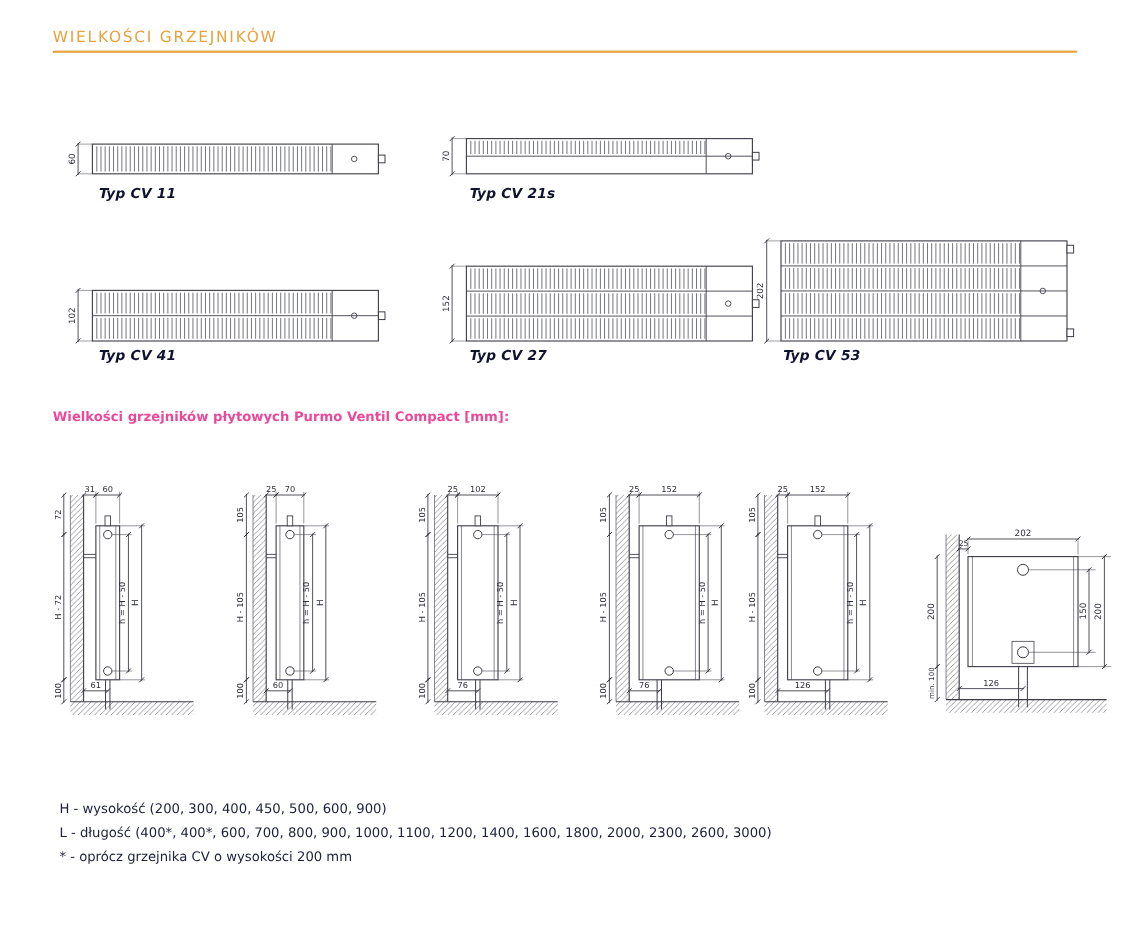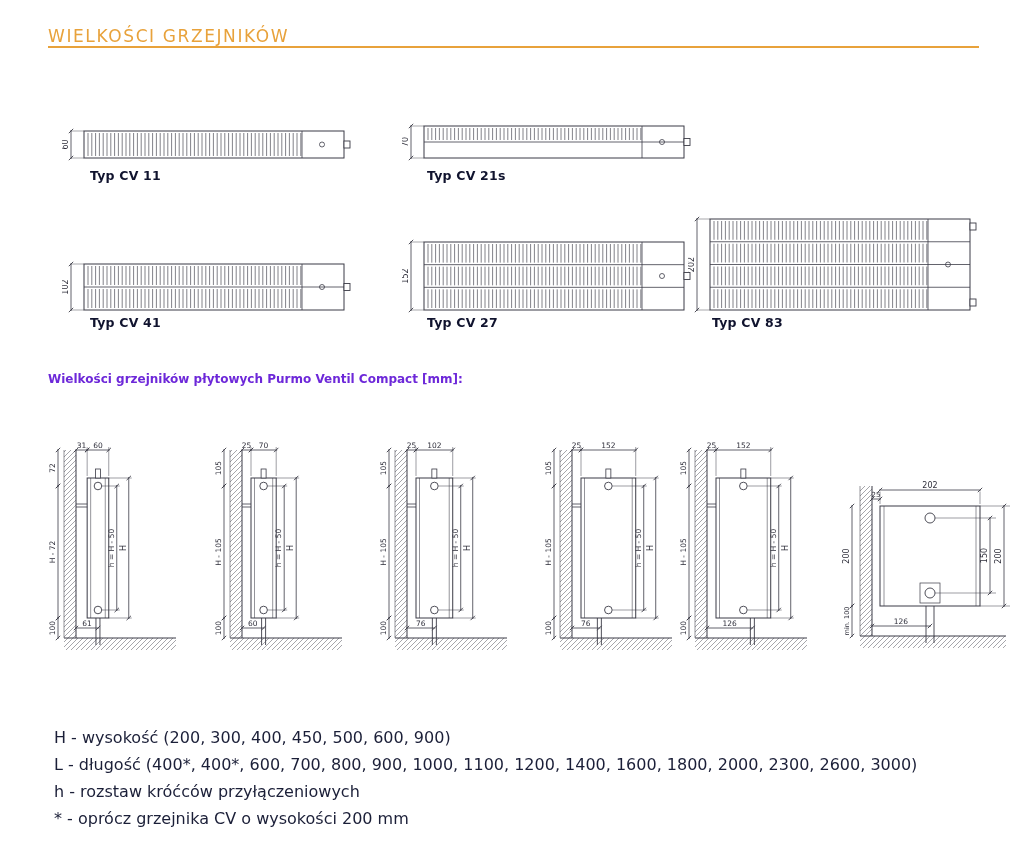--- a/index.html
+++ b/index.html
@@ -1,24 +1,24 @@
 <!DOCTYPE html>
 <html style="--accent: #E8A23B; --text: #2e2e3a;"><head>
 <meta charset="utf-8">
 <style>
   html,body{margin:0;padding:0;background:#ffffff;}
   .page{position:relative;width:1027px;height:850px;background:#fff;
         font-family:"DejaVu Sans",sans-serif;overflow:hidden;color:var(--text,#22263a);}
-  .header-title{position:absolute;left:48px;top:26px;margin:0;font-size:17px;font-weight:normal;
+  .header-title{position:absolute;left:48px;top:26px;margin:0;font-size:14px;font-weight:normal;
                 letter-spacing:1.6px;color:var(--accent,#e8a23b);}
   .header-rule{position:absolute;left:48px;top:46px;width:931px;height:2px;background:var(--accent,#e8a23b);}
-  .section-title{position:absolute;left:48px;top:372px;margin:0;font-size:12px;font-weight:bold;color:#6d28d9;}
-  .type-label{position:absolute;font-size:12.5px;font-weight:bold;color:#10132e;letter-spacing:.2px;}
+  .section-title{position:absolute;left:48px;top:372px;margin:0;font-size:12px;font-weight:bold;color:#ec4899;}
+  .type-label{position:absolute;font-size:12.5px;font-weight:bold;color:#10132e;letter-spacing:.2px;font-style:italic;}
   .legend{position:absolute;left:54px;top:728px;}
-  .legend p{margin:0 0 8px 0;font-size:16px;color:#1b1f38;}
+  .legend p{margin:0 0 8px 0;font-size:12px;color:#1b1f38;}
   svg{display:block;}
 </style>
 </head>
 <body>
 
 <div class="page" id="page">
   <h1 class="header-title">WIELKOŚCI GRZEJNIKÓW</h1>
   <div class="header-rule"></div>
 
   <div id="cross-sections">
@@ -1076,21 +1076,20 @@
         <line x1="33" y1="148" x2="93" y2="148" stroke="#3b3b46" stroke-width="0.8"></line>
         <line x1="31.8" y1="150.2" x2="36.2" y2="145.8" stroke="#3b3b46" stroke-width="0.9"></line>
         <line x1="89.8" y1="150.2" x2="94.2" y2="145.8" stroke="#3b3b46" stroke-width="0.9"></line>
         <text x="63" y="145.5" fill="#2e2e3a" font-size="7.5" text-anchor="middle" font-family="&quot;DejaVu Sans&quot;,sans-serif">126</text>
       </svg>
     </div>
 
   <div class="legend">
     <p>H - wysokość (200, 300, 400, 450, 500, 600, 900)</p>
     <p>L - długość (400*, 400*, 600, 700, 800, 900, 1000, 1100, 1200, 1400, 1600, 1800, 2000, 2300, 2600, 3000)</p>
-    <p>h - rozstaw króćców przyłączeniowych</p>
     <p>* - oprócz grzejnika CV o wysokości 200 mm</p>
   </div>
 <div class="type-label" style="left: 90px; top: 168px;">Typ CV 11</div>
     <div class="type-label" style="left: 427px; top: 168px;">Typ CV 21s</div>
     <div class="type-label" style="left: 90px; top: 315px;">Typ CV 41</div>
     <div class="type-label" style="left: 427px; top: 315px;">Typ CV 27</div>
-    <div class="type-label" style="left: 712px; top: 315px;">Typ CV 83</div>
+    <div class="type-label" style="left: 712px; top: 315px;">Typ CV 53</div>
   </div>
 
 </body></html>

